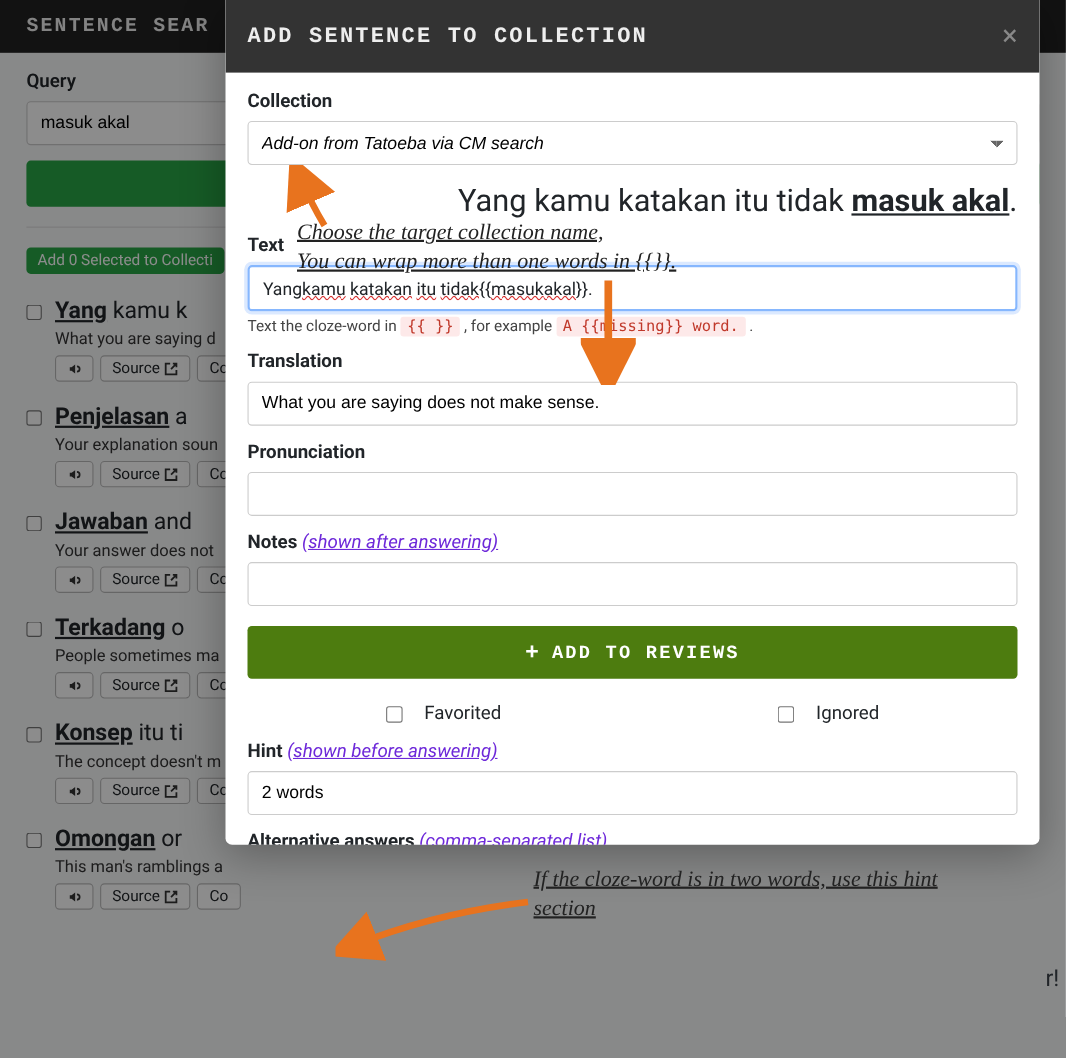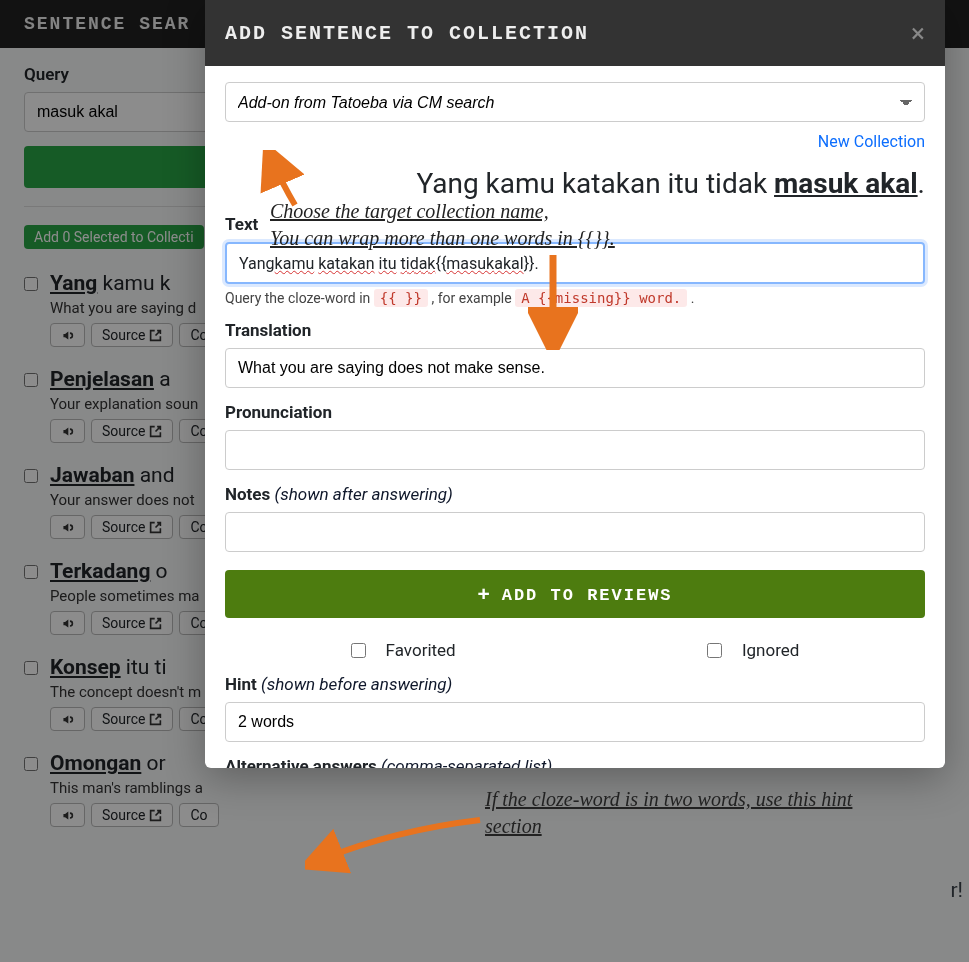--- a/index.html
+++ b/index.html
@@ -27,21 +27,21 @@
 
 .overlay { position: absolute; inset: 0; background: rgba(0,0,0,0.45); }
 
 
 .modal { position: absolute; top: 0; left: 205px; width: 740px; background: #fff; border-radius: 0 0 6px 6px; box-shadow: 0 10px 40px rgba(0,0,0,0.3); height: 768px; overflow: hidden; }
 .modal-header { background: #333; color: #eee; padding: 18px 20px; display: flex; justify-content: space-between; align-items: center; }
 .modal-title { font-size: 20px; }
 .close-x { color: #888; font-size: 26px; cursor: pointer; }
 .modal-body { padding: 16px 20px 0 20px; }
 .form-label { font-weight: 700; font-size: 17px; margin-bottom: 8px; margin-top: 14px; display: block; }
-.form-label .muted { font-weight: 400; font-style: italic; color: #0f172a; }
+.form-label .muted { font-weight: 400; font-style: italic; color: #6d28d9; text-decoration: underline; }
 .form-select, .form-input { width: 100%; height: 40px; border: 1px solid #ccc; border-radius: 4px; padding: 0 12px; font-size: 16px; background: #fff; }
 .form-select { appearance: none; -webkit-appearance: none; background-image: linear-gradient(45deg, transparent 50%, #666 50%), linear-gradient(135deg, #666 50%, transparent 50%); background-position: calc(100% - 18px) 17px, calc(100% - 12px) 17px; background-size: 6px 6px, 6px 6px; background-repeat: no-repeat; font-style: italic; }
 .link-row { text-align: right; margin-top: 10px; }
 .link-row a { color: #0d6efd; text-decoration: none; font-size: 16px; }
 .sentence-display { font-size: 28px; margin: 16px 0 4px; text-align: right; }
 .sentence-display b { text-decoration: underline; font-weight: 700; }
 .text-input { width: 100%; height: 42px; border: 2px solid #86b7fe; border-radius: 4px; padding: 0 12px; font-size: 16px; outline: none; box-shadow: 0 0 0 3px rgba(13,110,253,0.15); }
 .wavy { text-decoration: underline wavy #d63333; text-decoration-thickness: 1.2px; }
 .helper { font-size: 14px; color: #444; margin-top: 6px; }
 .helper code { background: #fde9e9; color: #c0392b; padding: 1px 6px; border-radius: 3px; font-family: monospace; }
@@ -186,24 +186,24 @@
 </div>
 
 <div class="overlay"></div>
 
 <div class="modal">
   <div class="modal-header">
     <span class="modal-title pixel-font">Add Sentence To Collection</span>
     <span class="close-x">×</span>
   </div>
   <div class="modal-body">
+    <label class="form-label" style="margin-top:0">Collection</label>
     <select class="form-select">
       <option>Add-on from Tatoeba via CM search</option>
     </select>
-    <div class="link-row"><a href="#">New Collection</a></div>
 
     <div class="sentence-display">
       <span>Yang kamu katakan itu tidak </span><b>masuk akal</b><span>.</span>
     </div>
 
     <label class="form-label">Text</label>
     <div class="text-input" style="display:flex;align-items:center">
       <span>Yang </span>
       <span class="wavy">kamu</span>
         <span>&nbsp;</span>
@@ -212,21 +212,21 @@
       <span class="wavy">itu</span>
         <span>&nbsp;</span>
       <span class="wavy">tidak</span>
       <span> {{</span>
       <span class="wavy">masuk</span>
       <span> </span>
       <span class="wavy">akal</span>
       <span>}}.</span>
     </div>
     <div class="helper">
-      <span>Query the cloze-word in </span>
+      <span>Text the cloze-word in </span>
       <code>{{ }}</code>
       <span> , for example </span>
       <code>A {{missing}} word.</code>
       <span> .</span>
     </div>
 
     <label class="form-label">Translation</label>
     <input class="form-input" value="What you are saying does not make sense." style="">
 
     <label class="form-label">Pronunciation</label>

